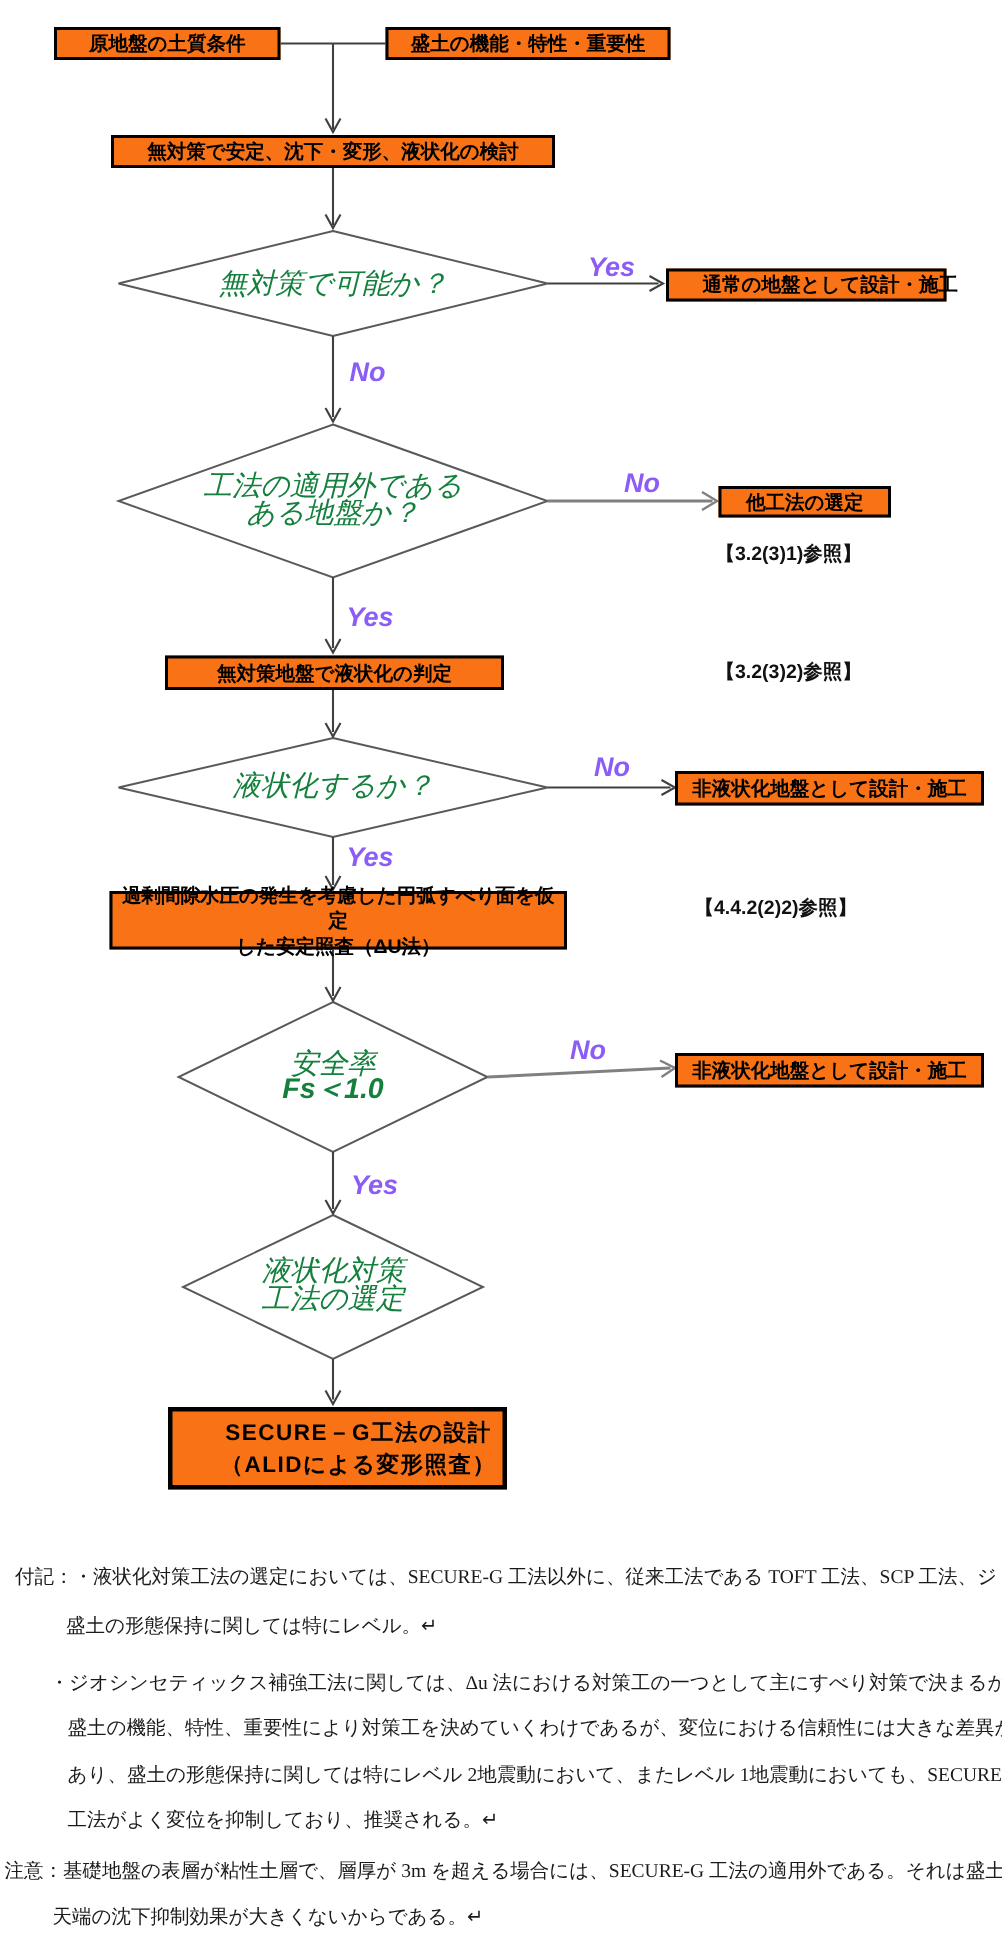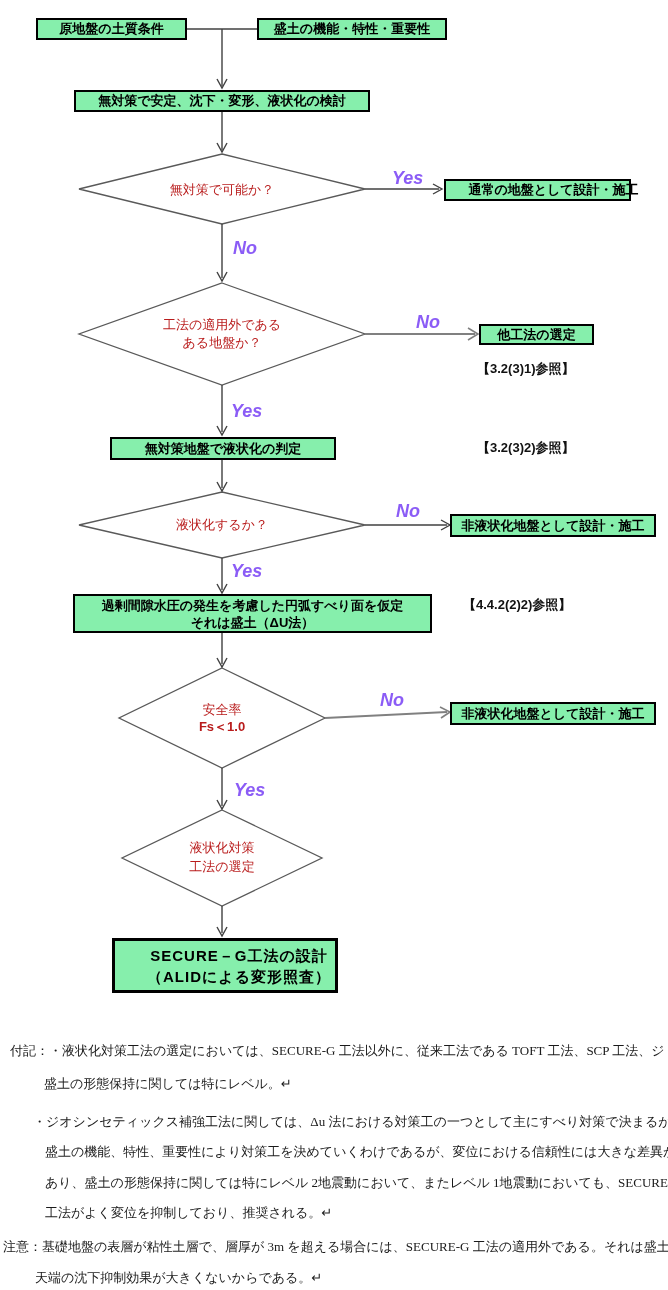--- a/index.html
+++ b/index.html
@@ -2,29 +2,29 @@
 <html><head>
 <meta charset="utf-8">
 <style>
   html,body{margin:0;padding:0;background:#ffffff;}
   .canvas{
     position:relative;width:668px;height:1290px;background:#ffffff;overflow:hidden;
     font-family:"Liberation Sans",sans-serif;color:#000;
   }
   .wires{position:absolute;left:0;top:0;}
   .node{
-    position:absolute;box-sizing:border-box;background:#86efac;border:2px solid #000;
+    position:absolute;box-sizing:border-box;background:#f97316;border:2px solid #000;
     display:flex;align-items:center;justify-content:center;text-align:center;
     font-size:13px;font-weight:bold;line-height:16px;white-space:nowrap;
   }
   .node.multi{flex-direction:column;white-space:normal;line-height:17px;}
   .node.thick{border-width:3px;font-size:15px;line-height:21px;letter-spacing:1px;padding-left:28px;}
   .dtext{
     position:absolute;display:flex;flex-direction:column;align-items:center;justify-content:center;
-    text-align:center;font-size:13px;font-weight:normal;line-height:18px;color:#b91c1c;
+    text-align:center;font-size:19px;font-weight:normal;line-height:18px;color:#15803d;font-style:italic;
   }
   .edge-label{position:absolute;font-size:18px;font-weight:bold;color:#8b5cf6;font-style:italic;}
   .ref{position:absolute;font-size:13px;font-weight:bold;color:#111;white-space:nowrap;}
   .note-line{
     position:absolute;font-family:"Liberation Serif",serif;font-size:13px;color:#1a1a1a;
     white-space:nowrap;letter-spacing:0px;
   }
 </style>
 </head>
 <body>
@@ -87,23 +87,23 @@
   <div class="node" style="left:74px;top:90px;width:296px;height:22px;">無対策で安定、沈下・変形、液状化の検討</div>
 
   <div class="node" style="left:444px;top:179px;width:187px;height:22px;padding-left:32px;">通常の地盤として設計・施工</div>
 
   <div class="node" style="left:479px;top:324px;width:115px;height:21px;">他工法の選定</div>
 
   <div class="node" style="left:110px;top:437px;width:226px;height:23px;">無対策地盤で液状化の判定</div>
 
   <div class="node" style="left:450px;top:514px;width:206px;height:23px;">非液状化地盤として設計・施工</div>
 
-  <div class="node multi" style="left:73px;top:594px;width:359px;height:39px;">
+  <div class="node multi" style="left:73px;top:594px;width:305px;height:39px;">
     <span>過剰間隙水圧の発生を考慮した円弧すべり面を仮定</span>
-    <span>それは盛土（ΔU法）</span>
+    <span>した安定照査（ΔU法）</span>
   </div>
 
   <div class="node" style="left:450px;top:702px;width:206px;height:23px;">非液状化地盤として設計・施工</div>
 
   <div class="node multi thick" style="left:112px;top:938px;width:226px;height:55px;">
     <span>SECURE－G工法の設計</span>
     <span>（ALIDによる変形照査）</span>
   </div>
 
   <div class="dtext" style="left:100px;top:180px;width:244px;height:20px;">無対策で可能か？</div>

